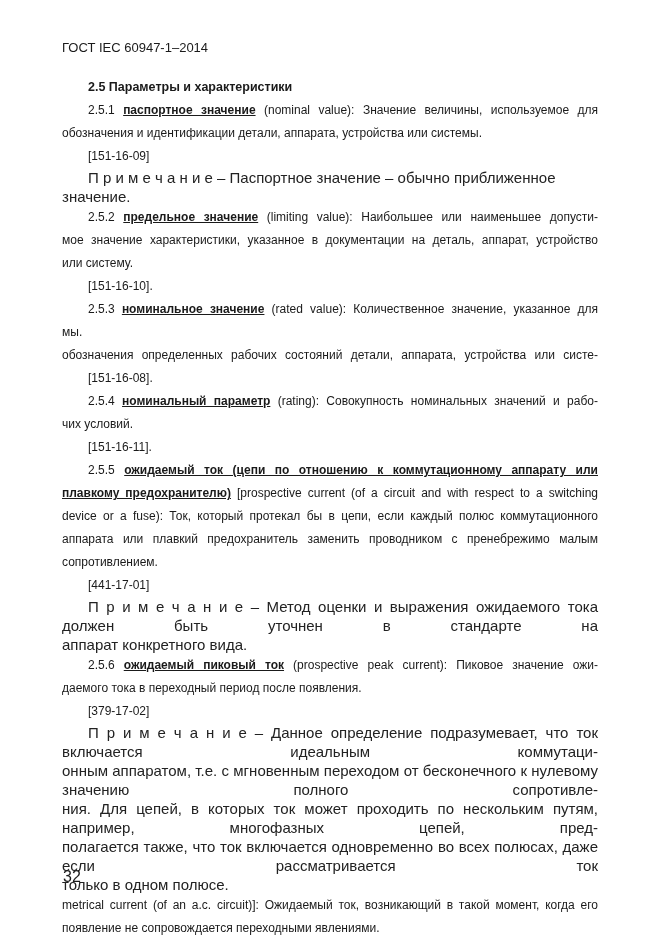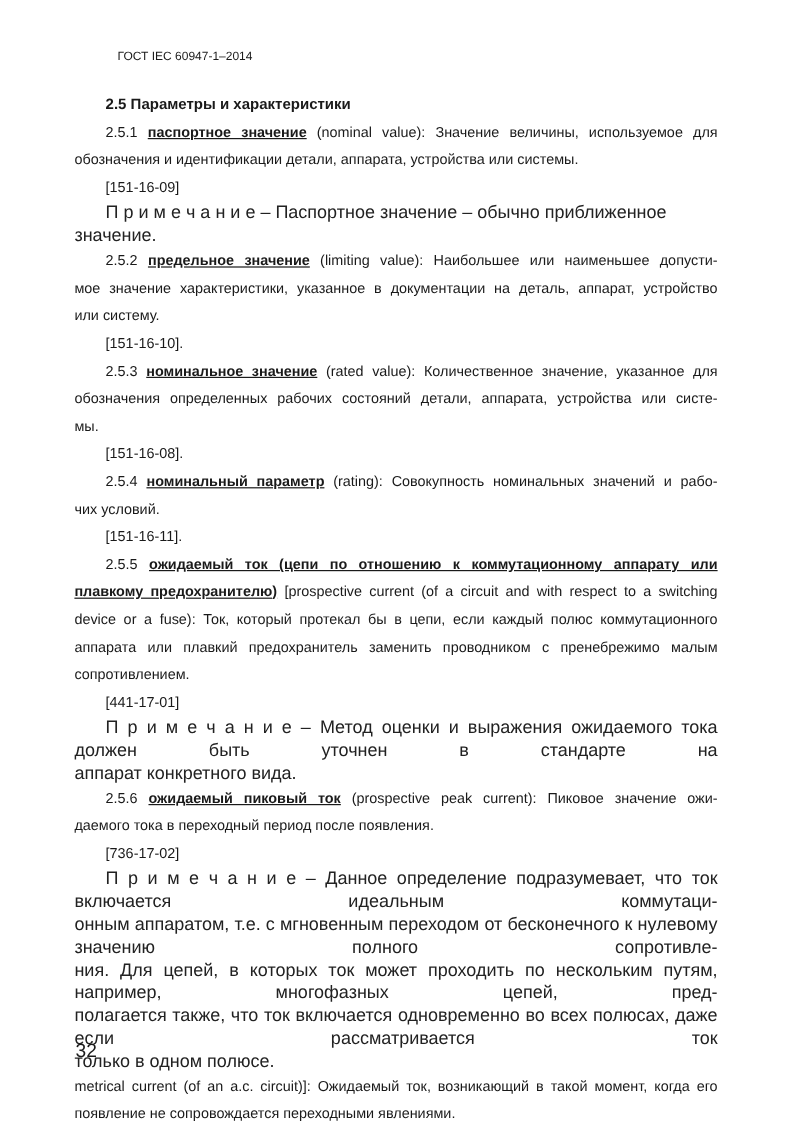--- a/index.html
+++ b/index.html
@@ -18,24 +18,23 @@
     position: relative;
     width: 661px;
     height: 935px;
     background: #ffffff;
   }
   .doc-header {
     position: absolute;
     left: 62px;
     top: 40px;
     width: 536px;
-    font-size: 10px;
+    font-size: 13px;
     line-height: 16px;
     white-space: nowrap;
-    margin-left: 36px;
   }
   .content {
     position: absolute;
     left: 62px;
     top: 60px;
     width: 536px;
   }
   .heading {
     font-weight: bold;
     font-size: 12.5px;
@@ -84,22 +83,22 @@
         <div class="note-line indent">П р и м е ч а н и е – Паспортное значение – обычно приближенное значение.</div>
       </div>
       <div class="para">
         <div class="line indent just">2.5.2 <b>предельное значение</b> (limiting value): Наибольшее или наименьшее допусти-</div>
         <div class="line just">мое значение характеристики, указанное в документации на деталь, аппарат, устройство</div>
         <div class="line">или систему.</div>
       </div>
       <div class="line indent">[151-16-10].</div>
       <div class="para">
         <div class="line indent just">2.5.3 <b>номинальное значение</b> (rated value): Количественное значение, указанное для</div>
+        <div class="line">мы.</div>
         <div class="line just">обозначения определенных рабочих состояний детали, аппарата, устройства или систе-</div>
-        <div class="line">мы.</div>
       </div>
       <div class="line indent">[151-16-08].</div>
       <div class="para">
         <div class="line indent just">2.5.4 <b>номинальный параметр</b> (rating): Совокупность номинальных значений и рабо-</div>
         <div class="line">чих условий.</div>
       </div>
       <div class="line indent">[151-16-11].</div>
       <div class="para">
         <div class="line indent just">2.5.5 <b>ожидаемый ток (цепи по отношению к коммутационному аппарату или</b></div>
         <div class="line just"><b>плавкому предохранителю)</b> [prospective current (of a circuit and with respect to a switching</div>
@@ -109,21 +108,21 @@
       </div>
       <div class="line indent">[441-17-01]</div>
       <div class="note">
         <div class="note-line indent just">П р и м е ч а н и е – Метод оценки и выражения ожидаемого тока должен быть уточнен в стандарте на</div>
         <div class="note-line">аппарат конкретного вида.</div>
       </div>
       <div class="para">
         <div class="line indent just">2.5.6 <b>ожидаемый пиковый ток</b> (prospective peak current): Пиковое значение ожи-</div>
         <div class="line">даемого тока в переходный период после появления.</div>
       </div>
-      <div class="line indent">[736-17-02]</div>
+      <div class="line indent">[379-17-02]</div>
       <div class="note">
         <div class="note-line indent just">П р и м е ч а н и е – Данное определение подразумевает, что ток включается идеальным коммутаци-</div>
         <div class="note-line just">онным аппаратом, т.е. с мгновенным переходом от бесконечного к нулевому значению полного сопротивле-</div>
         <div class="note-line just">ния. Для цепей, в которых ток может проходить по нескольким путям, например, многофазных цепей, пред-</div>
         <div class="note-line just">полагается также, что ток включается одновременно во всех полюсах, даже если рассматривается ток</div>
         <div class="note-line">только в одном полюсе.</div>
       </div>
       <div class="para">
         <div class="line just">metrical current (of an a.c. circuit)]: Ожидаемый ток, возникающий в такой момент, когда его</div>
         <div class="line">появление не сопровождается переходными явлениями.</div>

